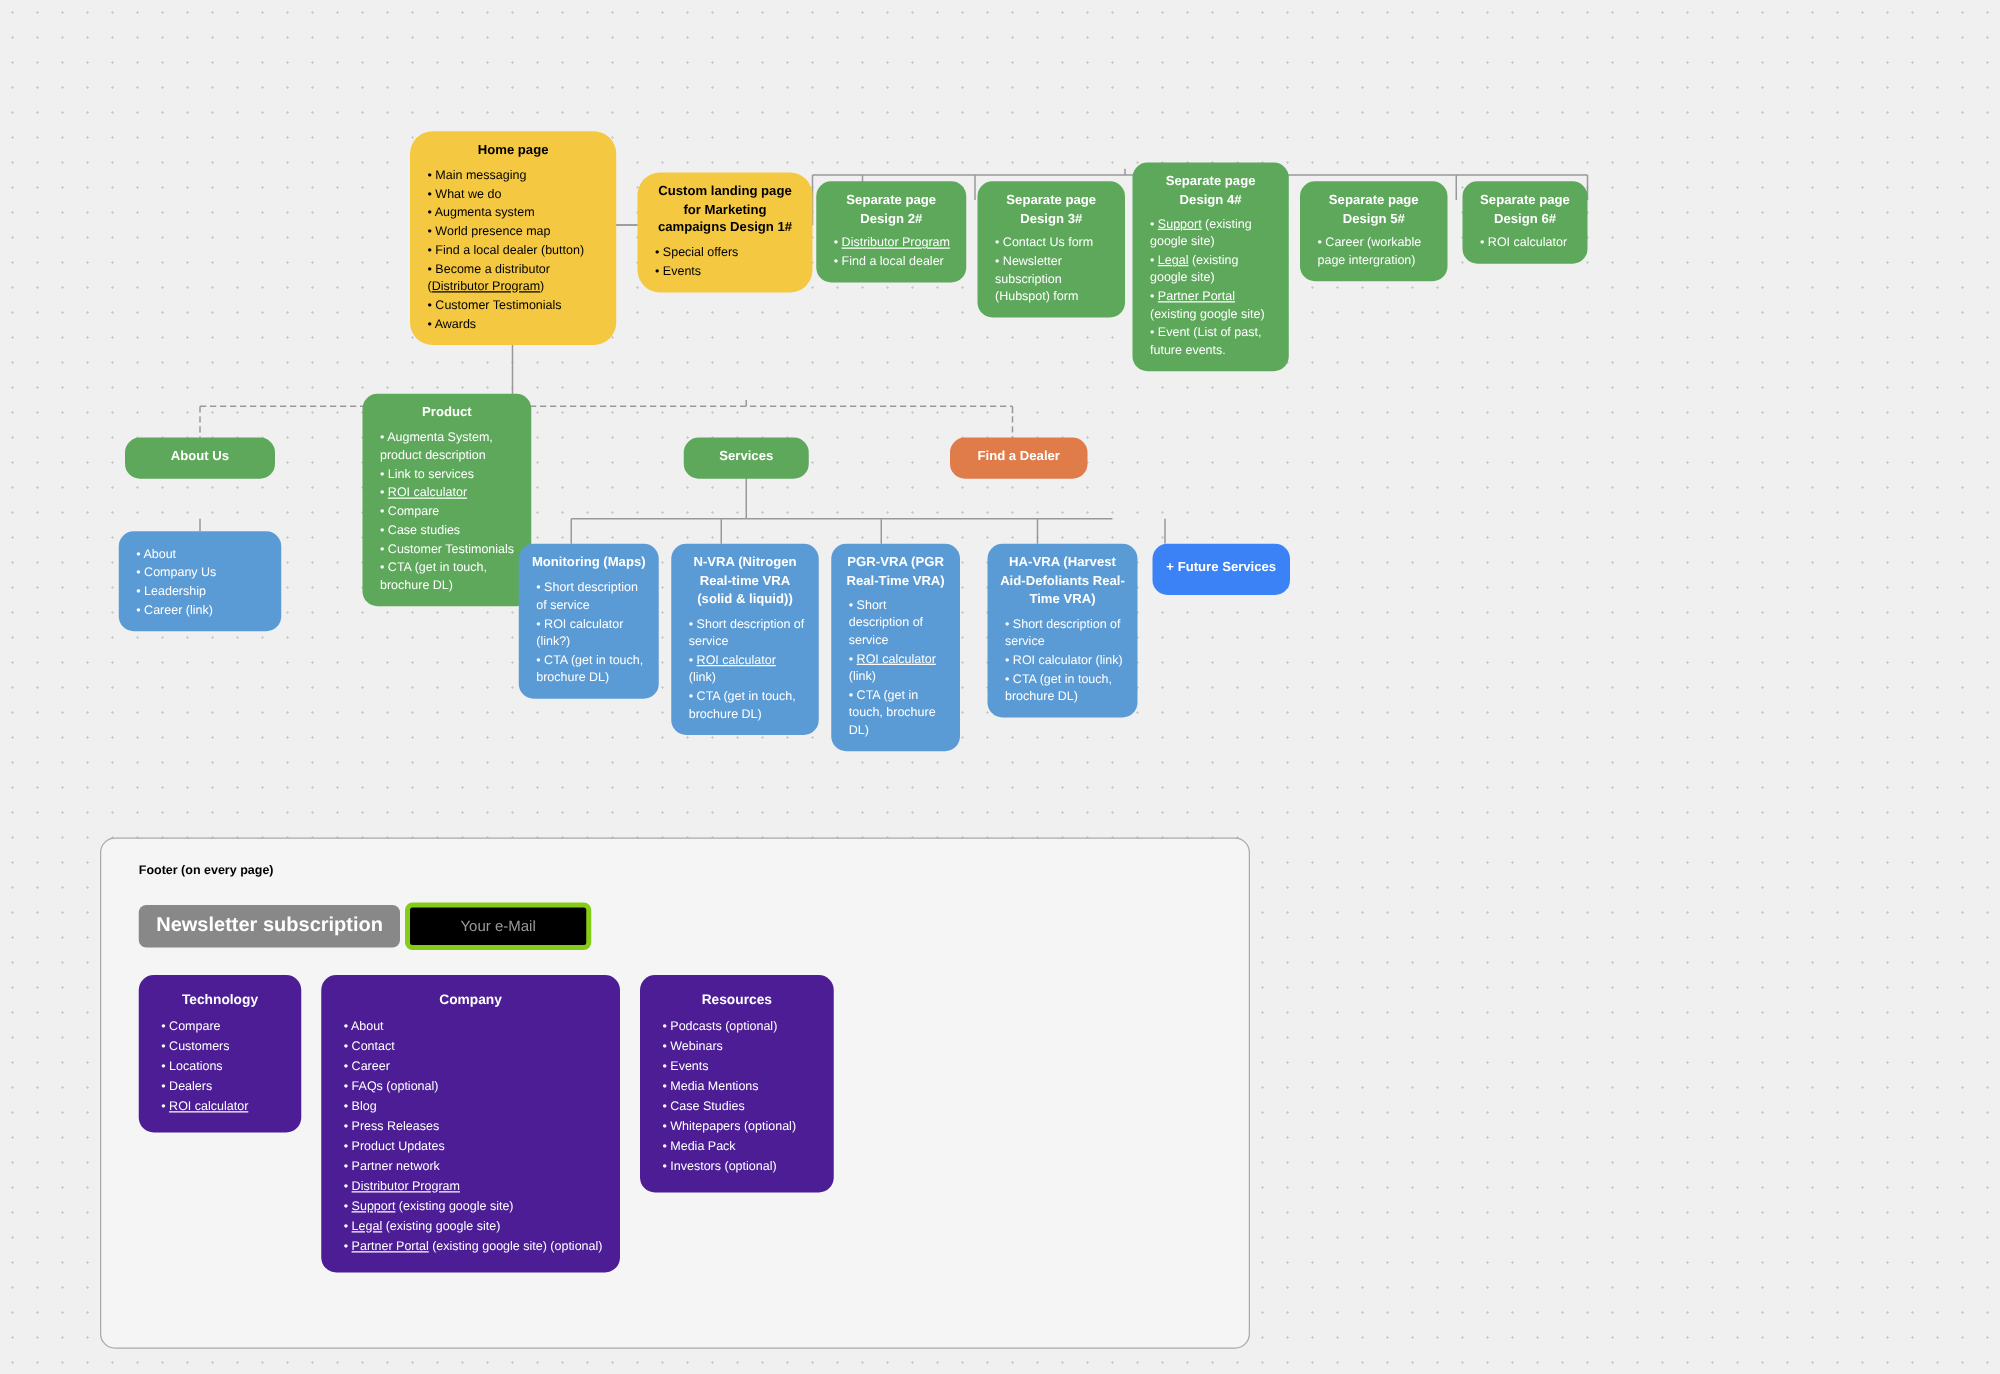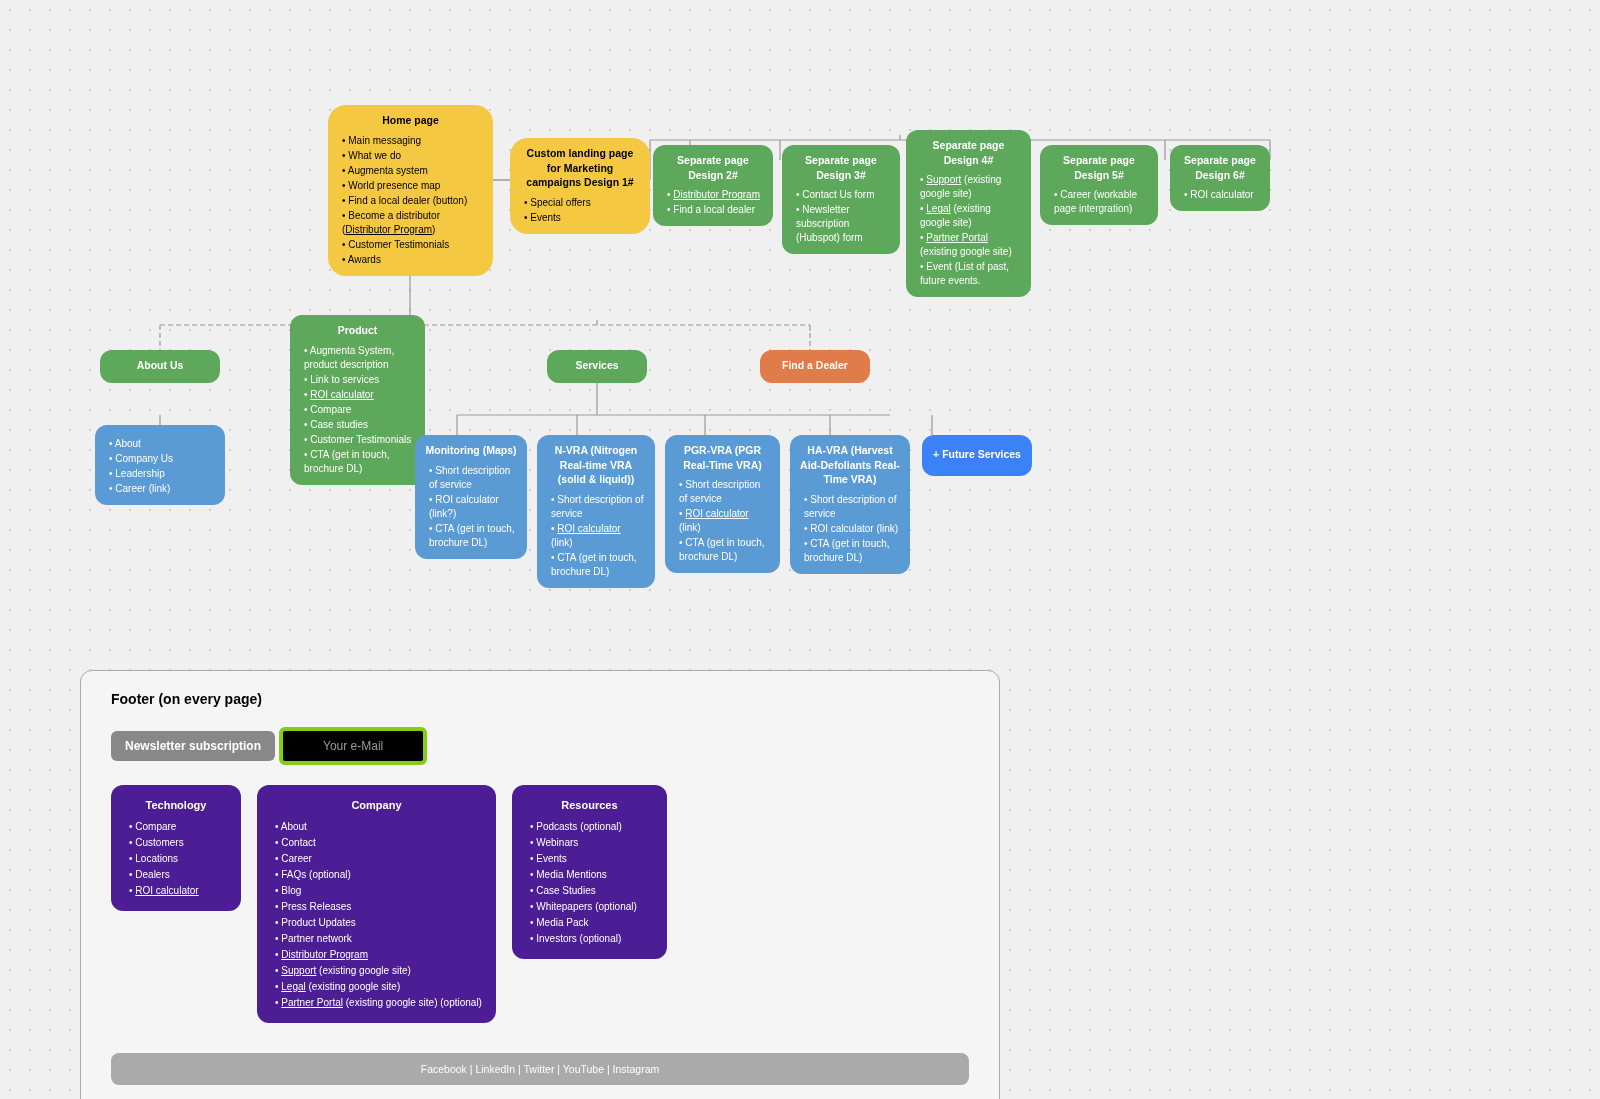--- a/index.html
+++ b/index.html
@@ -97,21 +97,21 @@
       margin-top: 30px;
       border: 1.5px solid #aaa;
       border-radius: 12px;
       background: #f5f5f5;
       padding: 20px 30px 30px 30px;
       width: 920px;
       margin-left: 60px;
     }
 
     .footer-title {
-      font-size: 14px;
+      font-size: 10px;
       font-weight: bold;
       margin-bottom: 20px;
     }
 
     .footer-content {
       display: flex;
       gap: 16px;
       align-items: flex-start;
     }
 
@@ -120,21 +120,21 @@
       gap: 4px;
       align-items: center;
       margin-bottom: 20px;
     }
 
     .newsletter-label {
       background: #888;
       color: white;
       padding: 8px 14px;
       border-radius: 6px;
-      font-size: 12px;
+      font-size: 16px;
       font-weight: bold;
     }
 
     .newsletter-input {
       background: #000000;
       border: 4px solid #84cc16;
       border-radius: 6px;
       padding: 8px 40px;
       font-size: 12px;
       color: #999;
@@ -340,21 +340,21 @@
 
     <div class="node node-blue" style="left:517px; top:415px; width:118px;">
       <div class="node-title">N-VRA (Nitrogen Real-time VRA (solid &amp; liquid))</div>
       <ul>
         <li>Short description of service</li>
         <li><underline>ROI calculator</underline> (link)</li>
         <li>CTA (get in touch, brochure DL)</li>
       </ul>
     </div>
 
-    <div class="node node-blue" style="left:645px; top:415px; width:115px;">
+    <div class="node node-blue" style="left:645px; top:415px; width:103px;">
       <div class="node-title">PGR-VRA (PGR Real-Time VRA)</div>
       <ul>
         <li>Short description of service</li>
         <li><underline>ROI calculator</underline> (link)</li>
         <li>CTA (get in touch, brochure DL)</li>
       </ul>
     </div>
 
     <div class="node node-blue" style="left:770px; top:415px; width:120px;">
       <div class="node-title">HA-VRA (Harvest Aid-Defoliants Real-Time VRA)</div>
@@ -421,20 +421,17 @@
           <li>Media Mentions</li>
           <li>Case Studies</li>
           <li>Whitepapers  (optional)</li>
           <li>Media Pack</li>
           <li>Investors  (optional)</li>
         </ul>
       </div>
     </div>
 
     <div class="footer-bottom">
-      <div class="footer-links-box">
-        <span>Facebook | LinkedIn | Twitter | YouTube | Instagram</span>
-      </div>
     </div>
 
   </div>
 
 </div>
 
 </body></html>

